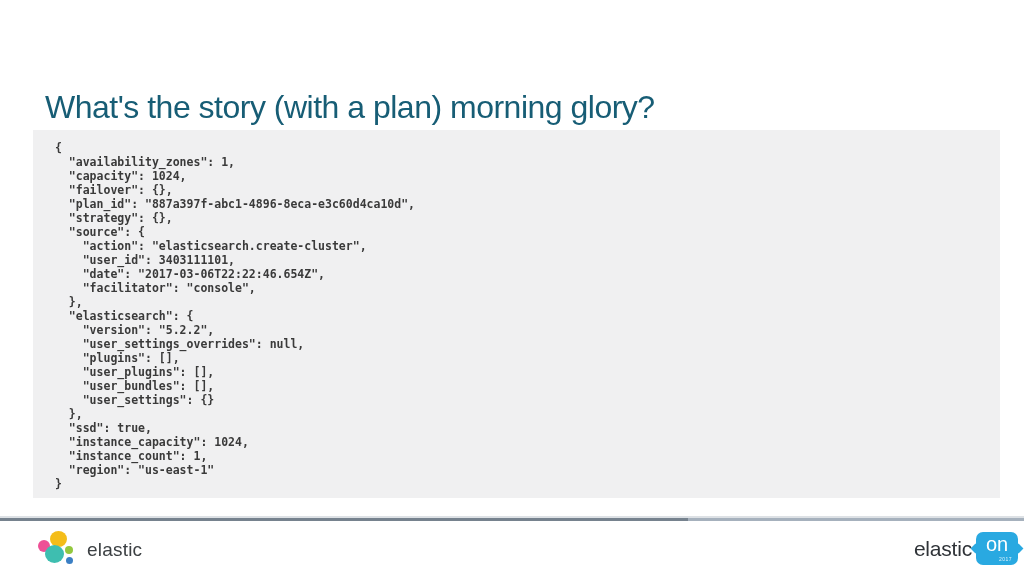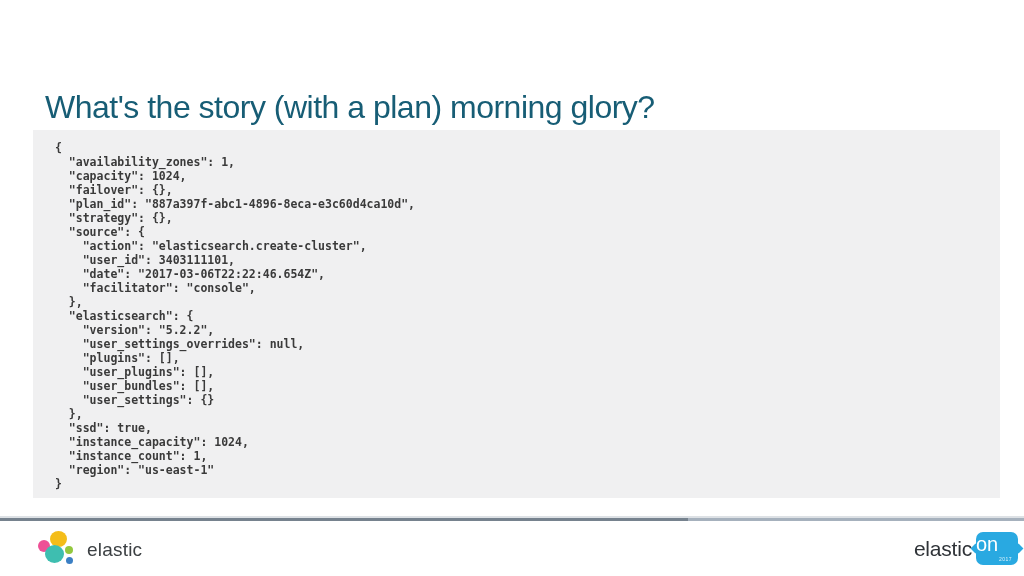--- a/index.html
+++ b/index.html
@@ -69,20 +69,21 @@
     letter-spacing: -0.2px;
   }
   .on-badge {
     position: absolute; right: 6px; top: 2px;
     width: 42px; height: 33px;
     background: #29a9e1;
     border-radius: 7px;
   }
   .on-badge-label {
     position: absolute; left: 0; right: 0; top: 1px;
+    text-align: center;
     font-size: 20px; color: #ffffff; font-weight: 400;
   }
   .on-badge-year {
     position: absolute; right: 6px; bottom: 3px;
     font-size: 5px; color: rgba(255,255,255,0.85);
     letter-spacing: 0.5px;
   }
   .brace { position: absolute; width: 7px; height: 7px; background: #29a9e1; transform: rotate(45deg); }
   .brace-left  { left: -4px; top: 13px; }
   .brace-right { right: -4px; top: 13px; }

